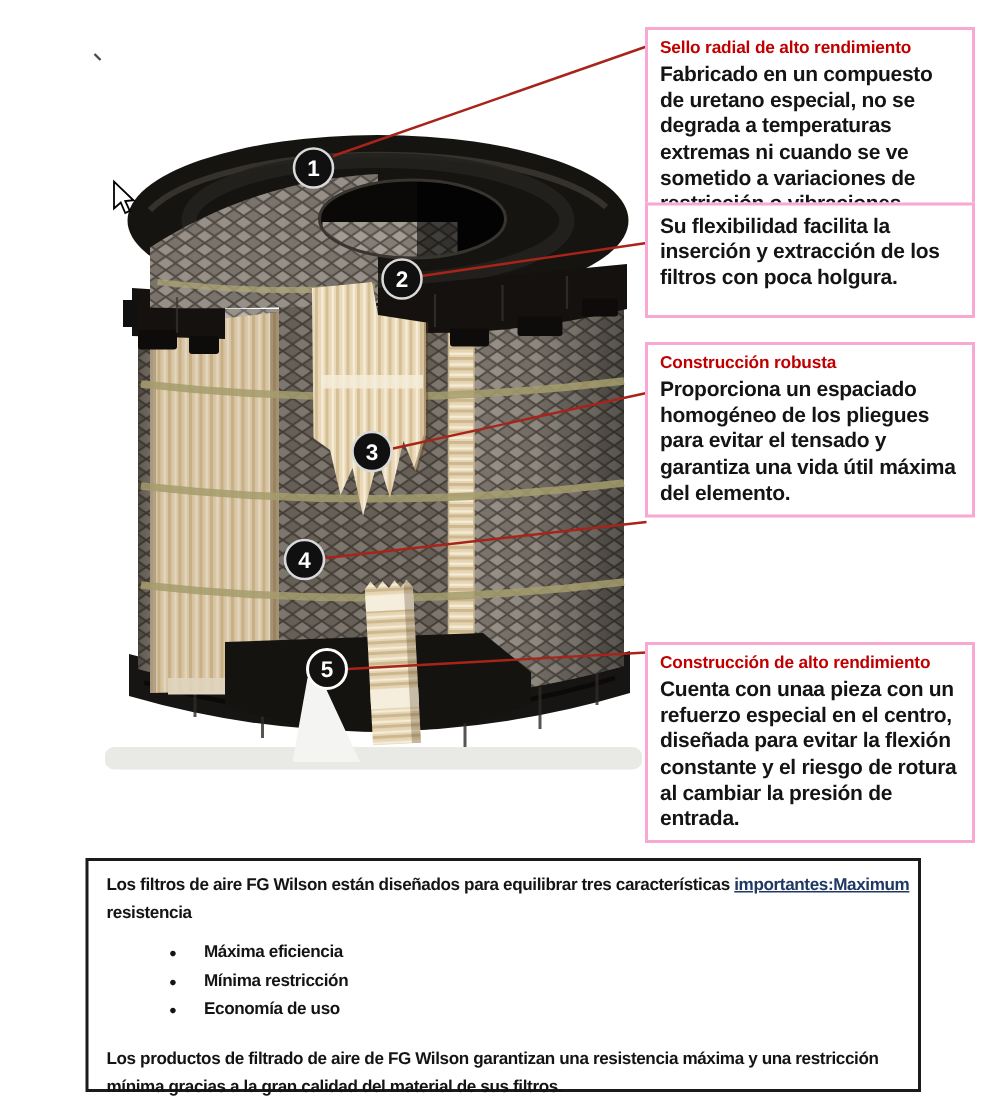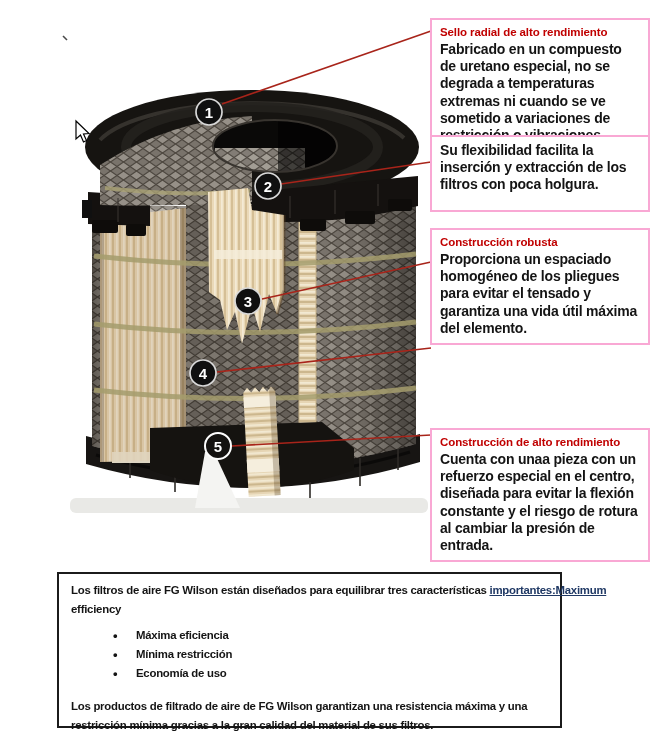--- a/index.html
+++ b/index.html
@@ -21,21 +21,21 @@
     margin:1px 0 0;font-size:14px;line-height:17.2px;font-weight:700;
     color:#141414;letter-spacing:-0.2px;
   }
   #callout-1{top:18px;min-height:109px;}
   #callout-2{top:135px;min-height:77px;}
   #callout-3{top:228px;min-height:86px;}
   #callout-4{top:333px;min-height:80px;}
   #callout-5{top:428px;min-height:107px;}
   
   .footerbox{
-    position:absolute;left:57px;top:572px;width:505px;height:156px;
+    position:absolute;left:57px;top:572px;width:557px;height:156px;
     box-sizing:border-box;background:#ffffff;border:2px solid #1b1b1b;
     padding:7px 12px 0;font-weight:700;color:#141414;
     font-size:11.4px;line-height:19px;letter-spacing:-0.25px;
   }
   .footerbox p{margin:0;}
   .footerbox .intro-line1{white-space:nowrap;}
   .footerbox .link{color:#1f3864;text-decoration:underline;cursor:pointer;}
   .footerbox ul{margin:7px 0 14px;padding:0;list-style:none;}
   .footerbox li{position:relative;margin-left:40px;padding-left:25px;line-height:19px;}
   .footerbox li::before{content:"\2022";position:absolute;left:2px;top:0;font-size:13px;}
@@ -217,21 +217,21 @@
   <div class="callout" id="callout-3">
     <h3>Construcción robusta</h3>
     <p>Proporciona un espaciado homogéneo de los pliegues para evitar el tensado y garantiza una vida útil máxima del elemento.</p>
   </div>
   <div class="callout" id="callout-5">
     <h3>Construcción de alto rendimiento</h3>
     <p>Cuenta con unaa pieza con un refuerzo especial en el centro, diseñada para evitar la flexión constante y el riesgo de rotura al cambiar la presión de entrada.</p>
   </div>
 
   <div class="footerbox">
-    <p class="intro"><span class="intro-line1"><span>Los filtros de aire FG Wilson están diseñados para equilibrar tres características </span><span class="link">importantes:Maximum</span></span><br><span>efficiency</span></p>
+    <p class="intro"><span class="intro-line1"><span>Los filtros de aire FG Wilson están diseñados para equilibrar tres características </span><span class="link">importantes:Maximum</span></span><br><span>resistencia</span></p>
     <ul>
       <li>Máxima eficiencia</li>
       <li>Mínima restricción</li>
       <li>Economía de uso</li>
     </ul>
     <p class="closing">Los productos de filtrado de aire de FG Wilson garantizan una resistencia máxima y una restricción mínima gracias a la gran calidad del material de sus filtros.</p>
   </div>
 
 </div>
 

